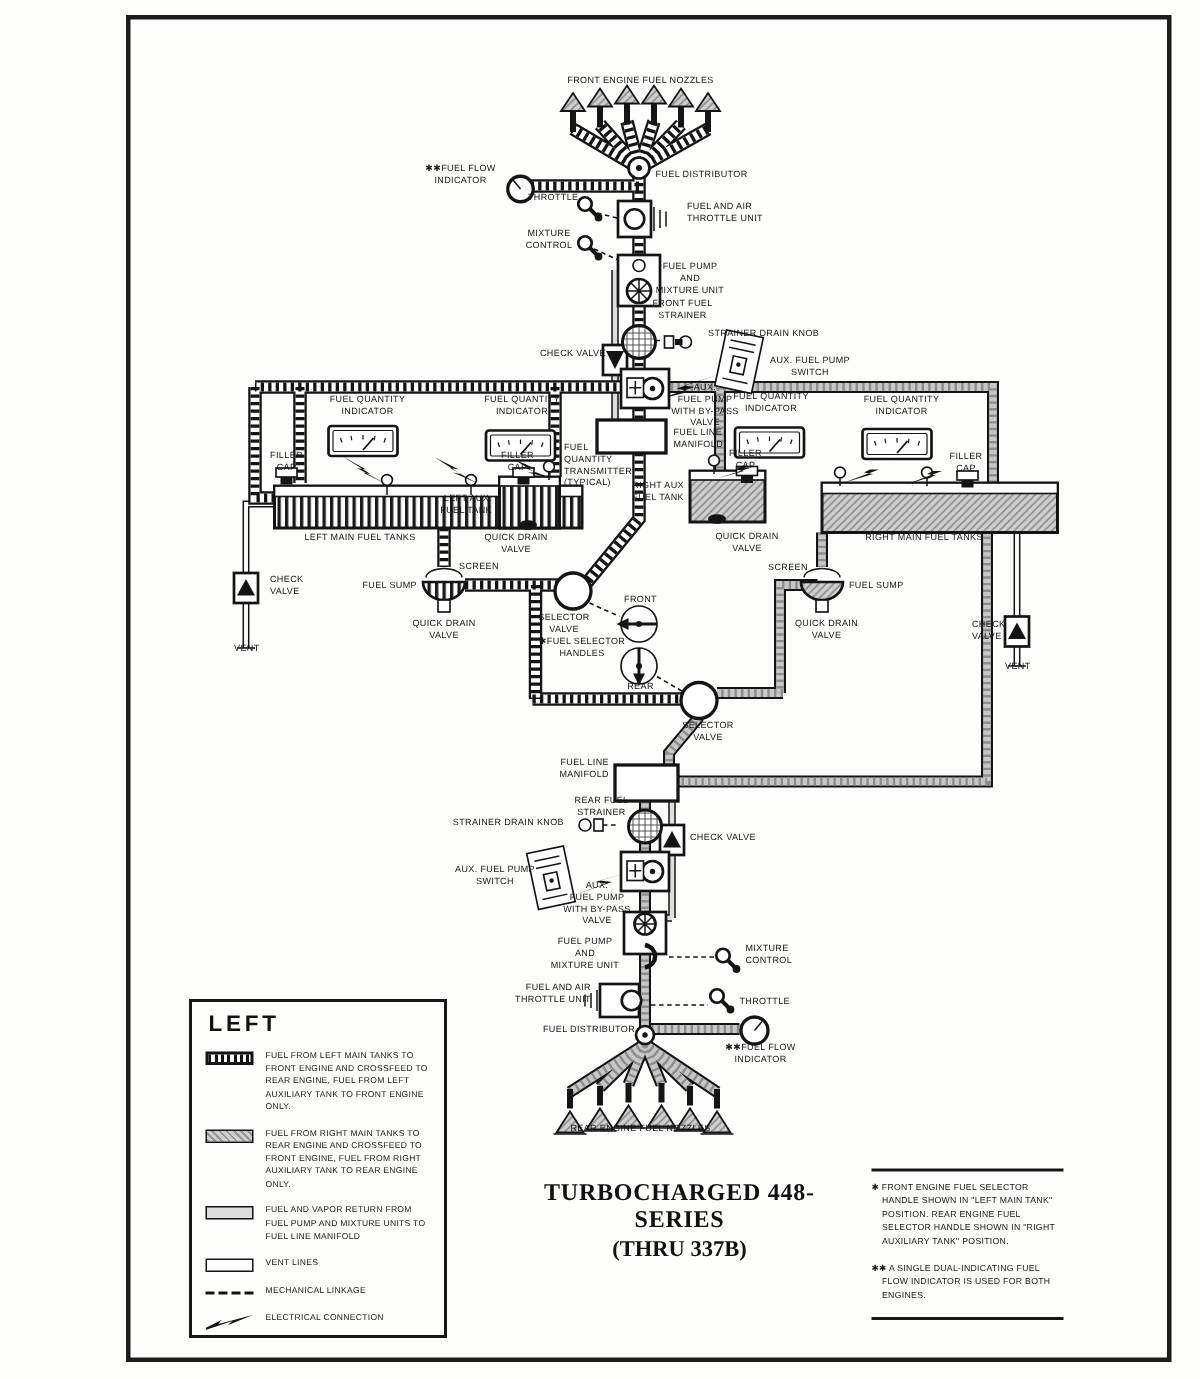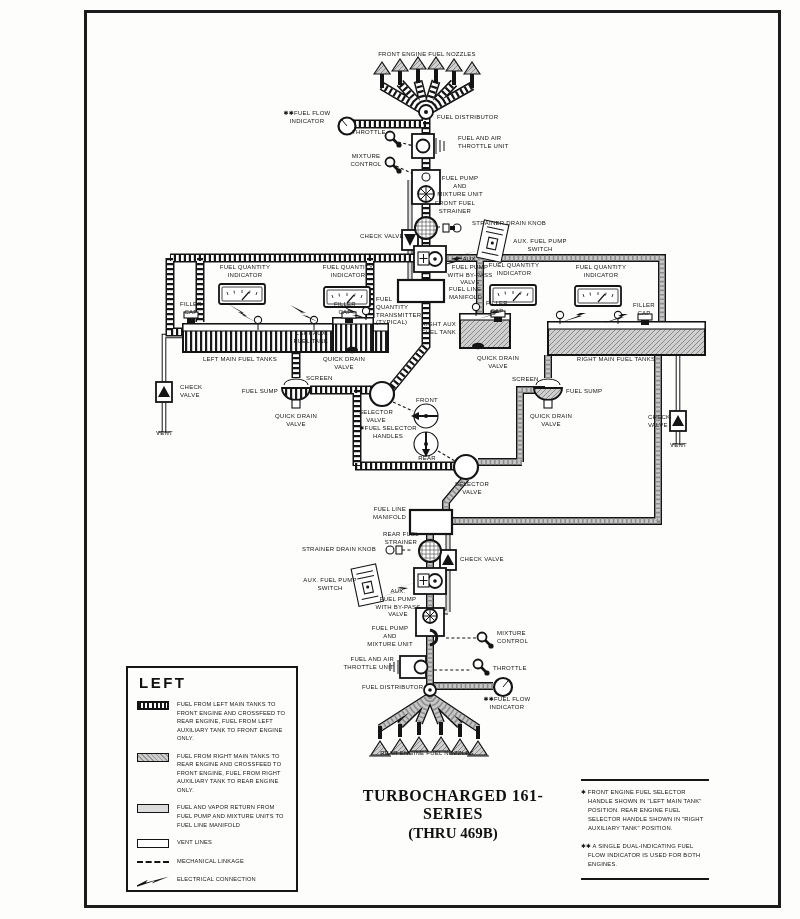--- a/index.html
+++ b/index.html
@@ -480,22 +480,22 @@
           <div class="legend-text">MECHANICAL LINKAGE</div>
         </div>
         <div class="legend-row">
           <div class="sw sw-electrical"></div>
           <div class="legend-text">ELECTRICAL CONNECTION</div>
         </div>
       </div>
   </div>
 
   <div id="title">
-    <div class="t1">TURBOCHARGED 161-SERIES</div>
-    <div class="t2">(THRU 469B)</div>
+    <div class="t1">TURBOCHARGED 448-SERIES</div>
+    <div class="t2">(THRU 337B)</div>
   </div>
 
   <div id="footnotes">
     <div class="fn-rule"></div>
     <p>✱ FRONT ENGINE FUEL SELECTOR HANDLE SHOWN IN "LEFT MAIN TANK" POSITION. REAR ENGINE FUEL SELECTOR HANDLE SHOWN IN "RIGHT AUXILIARY TANK" POSITION.</p>
     <p>✱✱ A SINGLE DUAL-INDICATING FUEL FLOW INDICATOR IS USED FOR BOTH ENGINES.</p>
     <div class="fn-rule"></div>
   </div>
 </div>
 

